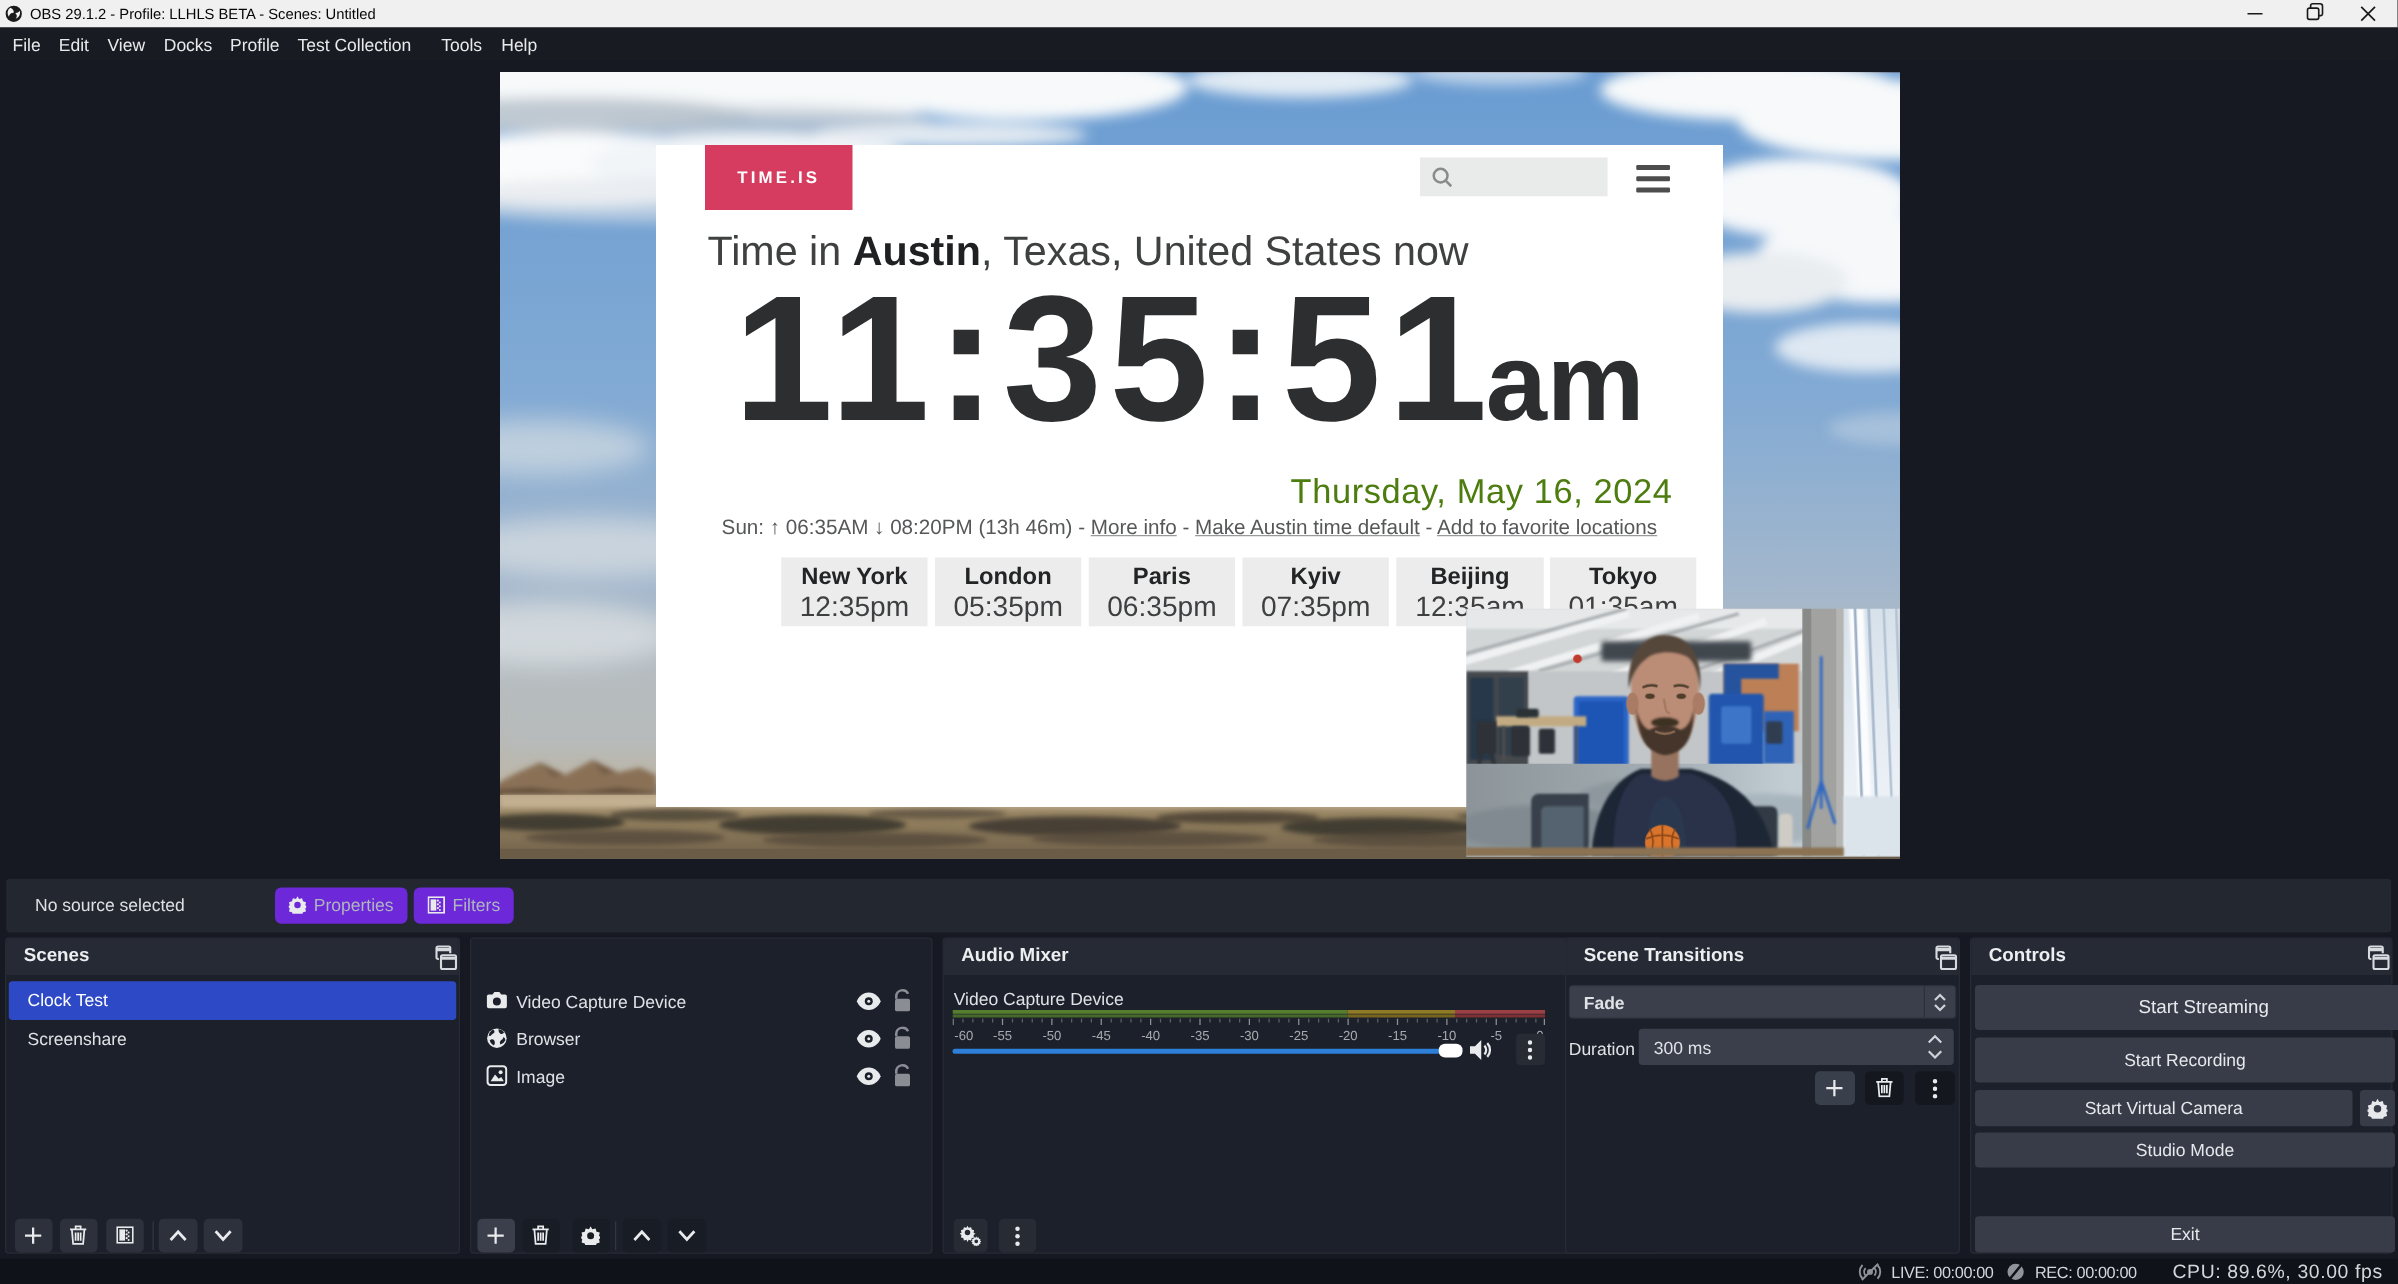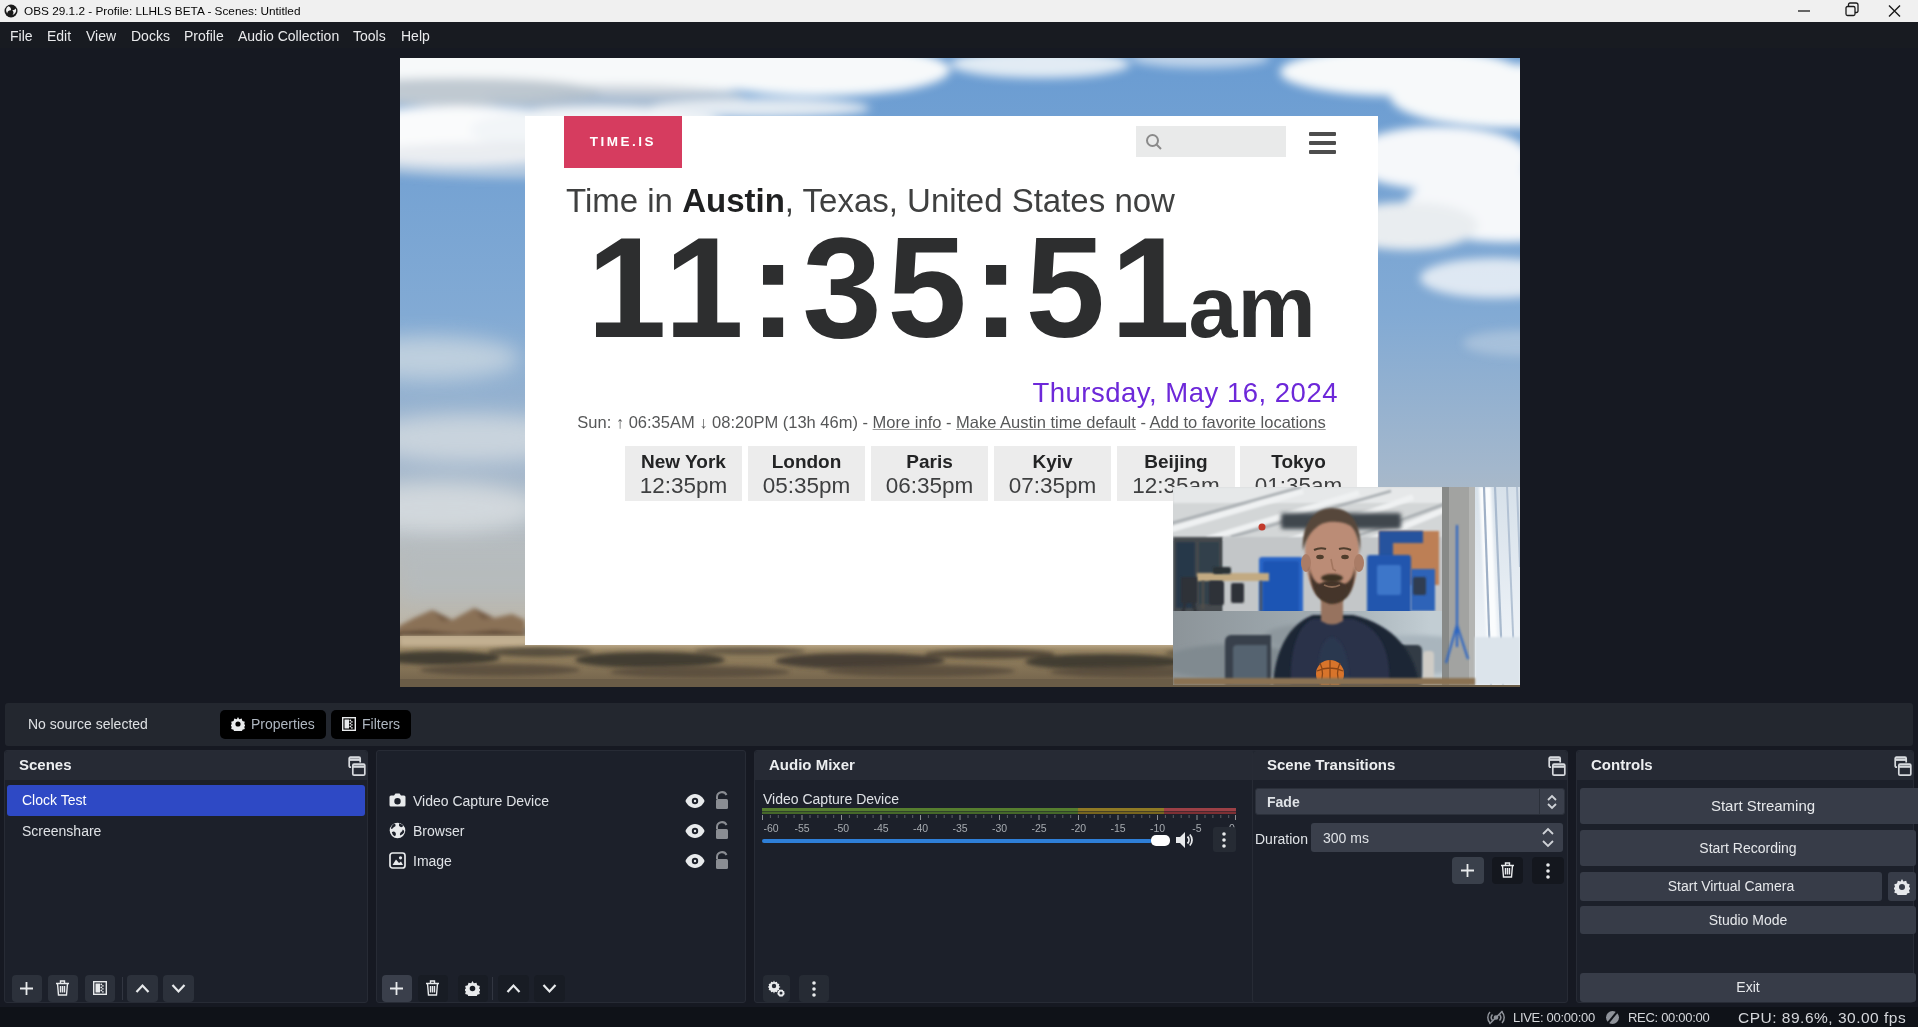--- a/index.html
+++ b/index.html
@@ -4,21 +4,21 @@
 <style>
 * { margin:0; padding:0; box-sizing:border-box; }
 html,body { width:1918px; height:1027px; overflow:hidden; background:#161922; font-family:"Liberation Sans", sans-serif; }
 .abs { position:absolute; }
 #titlebar { position:absolute; left:0; top:0; width:1918px; height:22px; background:#f0f0f0; color:#000; }
 #titlebar .title { position:absolute; left:24px; top:3.5px; font-size:11.8px; color:#060606; }
 #menubar { position:absolute; left:0; top:22px; width:1918px; height:26px; background:#181b21; }
 #menubar span { position:absolute; top:6px; font-size:14px; color:#e9eaec; }
 #toolbar { position:absolute; left:5px; top:703px; width:1908px; height:43px; background:#23272f; border-radius:3px; }
 #toolbar .nss { position:absolute; left:23px; top:13px; font-size:14px; color:#dee0e3; }
-.tbtn { position:absolute; top:7px; height:29px; background:#000000; border-radius:5px; color:#aeb6c0; font-size:14px; line-height:29px; }
+.tbtn { position:absolute; top:7px; height:29px; background:#6d28d9; border-radius:5px; color:#aeb6c0; font-size:14px; line-height:29px; }
 .panel { position:absolute; top:750px; height:253px; background:#1c202a; border:1px solid #272b35; border-radius:3px; }
 .phead { position:absolute; left:0; top:0; width:100%; height:29px; background:#262a34; border-radius:3px 3px 0 0; }
 .phead .pt { position:absolute; left:14px; top:5px; font-weight:bold; font-size:15px; color:#eceef0; }
 .rowtxt { font-size:14px; color:#dfe2e6; }
 .sbtn { position:absolute; top:224px; width:30px; height:27px; border-radius:4px; background:#2c313b; }
 .statusbar-txt { font-size:13px; color:#d4d6da; }
 #statusbar { position:absolute; left:0; top:1007px; width:1918px; height:20px; background:#0f1218; }
 </style>
 </head>
 <body>
@@ -37,21 +37,21 @@
     <path d="M99 5.5 L110 16.5 M110 5.5 L99 16.5" stroke="#1a1a1a" stroke-width="1.4"></path>
   </svg>
 </div>
 
 <div id="menubar">
   <span style="left:10px">File</span>
   <span style="left:47px">Edit</span>
   <span style="left:86px">View</span>
   <span style="left:131px">Docks</span>
   <span style="left:184px">Profile</span>
-  <span style="left:238px">Audio Collection</span>
+  <span style="left:238px">Test Collection</span>
   <span style="left:353px">Tools</span>
   <span style="left:401px">Help</span>
 </div>
 
 <div class="abs" id="video" style="left:400px;top:58px;width:1120px;height:629px;background:#8fb2d8;overflow:hidden;">
   <svg width="1120" height="629" viewBox="0 0 1120 629">
     <defs>
       <linearGradient id="sky" x1="0" y1="0" x2="0" y2="1">
         <stop offset="0" stop-color="#6a9cd2"></stop>
         <stop offset="0.45" stop-color="#82aad4"></stop>
@@ -153,21 +153,21 @@
     </div>
 
     <div class="abs" style="left:784px;top:16px;width:27px;height:4px;background:#4d4d4d;border-radius:1px;"></div>
     <div class="abs" style="left:784px;top:25px;width:27px;height:4px;background:#4d4d4d;border-radius:1px;"></div>
     <div class="abs" style="left:784px;top:34px;width:27px;height:4px;background:#4d4d4d;border-radius:1px;"></div>
 
     <div class="abs" style="left:41px;top:66px;font-size:33px;color:#3f4040;white-space:nowrap;">Time in <b style="color:#1f2021;">Austin</b>, Texas, United States now</div>
 
     <div class="abs" style="left:62px;top:100px;font-size:143px;font-weight:bold;color:#2d2e2f;letter-spacing:5.5px;line-height:143px;white-space:nowrap;">11:35:51<span style="font-size:88px;letter-spacing:0;margin-left:-7px;">am</span></div>
 
-    <div class="abs" style="right:40px;top:261px;font-size:27.5px;letter-spacing:0.5px;color:#6d28d9;white-space:nowrap;">Thursday, May 16, 2024</div>
+    <div class="abs" style="right:40px;top:261px;font-size:27.5px;letter-spacing:0.5px;color:#4d7c0f;white-space:nowrap;">Thursday, May 16, 2024</div>
 
     <div class="abs" style="left:0;top:297px;width:853px;text-align:center;font-size:16.5px;color:#565758;white-space:nowrap;">Sun: ↑ 06:35AM ↓ 08:20PM (13h 46m) - <span style="text-decoration:underline;text-decoration-color:#9a9a9a;">More info</span> - <span style="text-decoration:underline;text-decoration-color:#9a9a9a;">Make Austin time default</span> - <span style="text-decoration:underline;text-decoration-color:#9a9a9a;">Add to favorite locations</span></div>
 
     <div class="abs" style="left:100px;top:330px;">
       <div class="abs" style="left:0px;top:0;width:117px;height:55px;background:#ececec;text-align:center;">
           <div style="font-size:19px;font-weight:bold;color:#232425;margin-top:5px;">New York</div>
           <div style="font-size:22.5px;color:#3e3f40;">12:35pm</div>
         </div>
       <div class="abs" style="left:123px;top:0;width:117px;height:55px;background:#ececec;text-align:center;">
           <div style="font-size:19px;font-weight:bold;color:#232425;margin-top:5px;">London</div>

